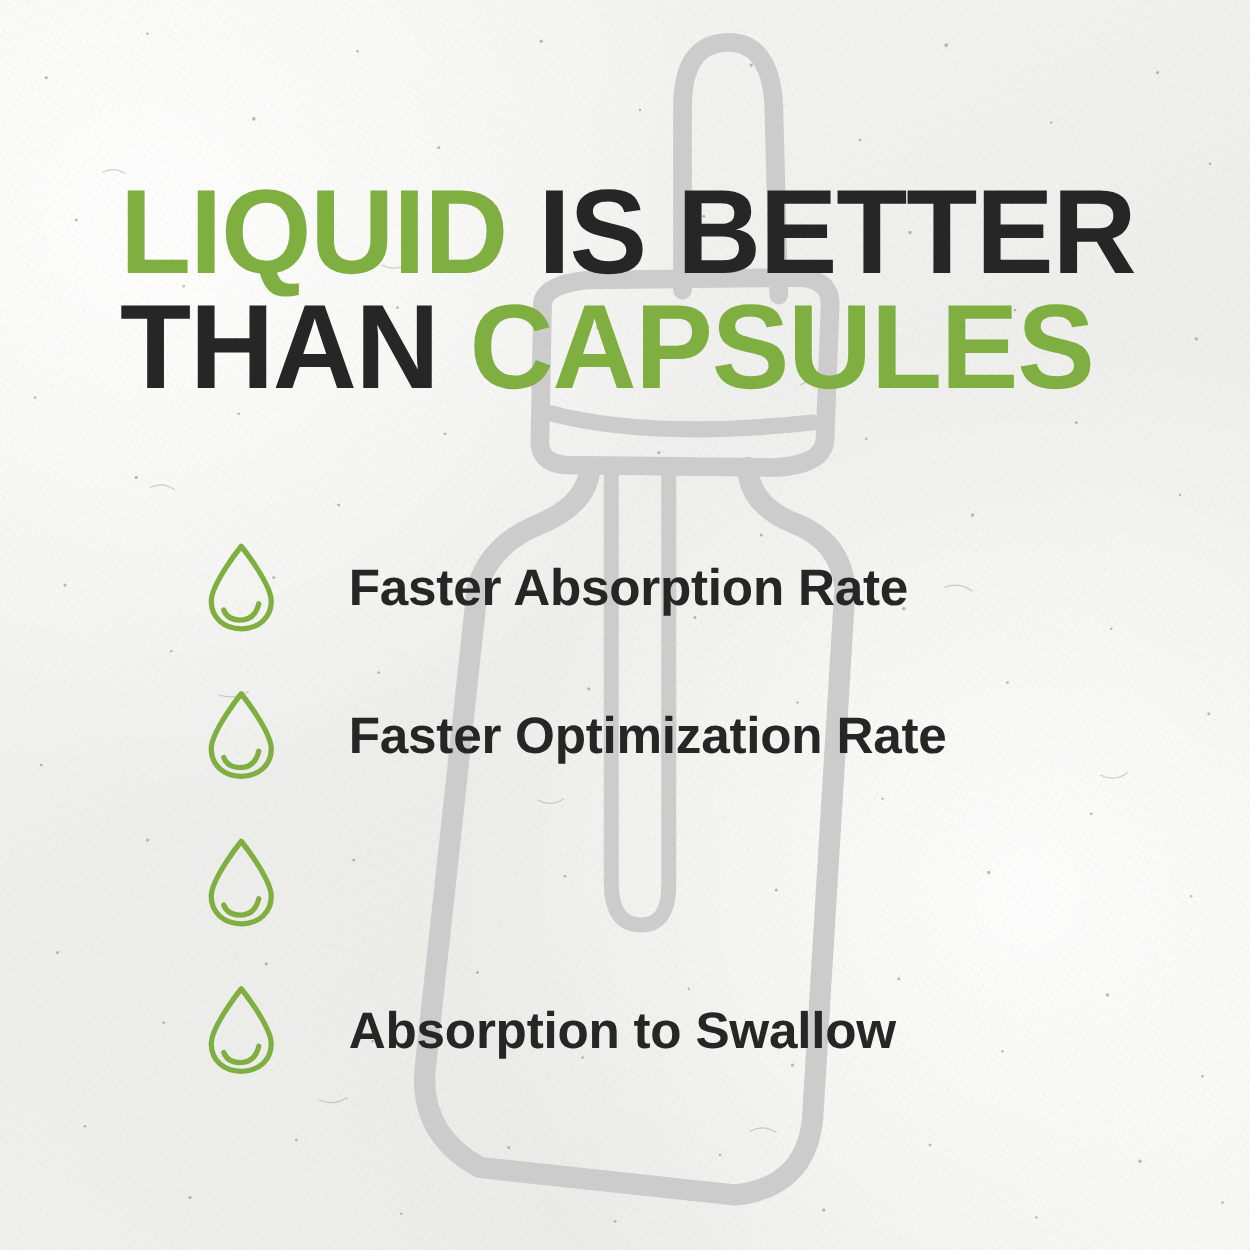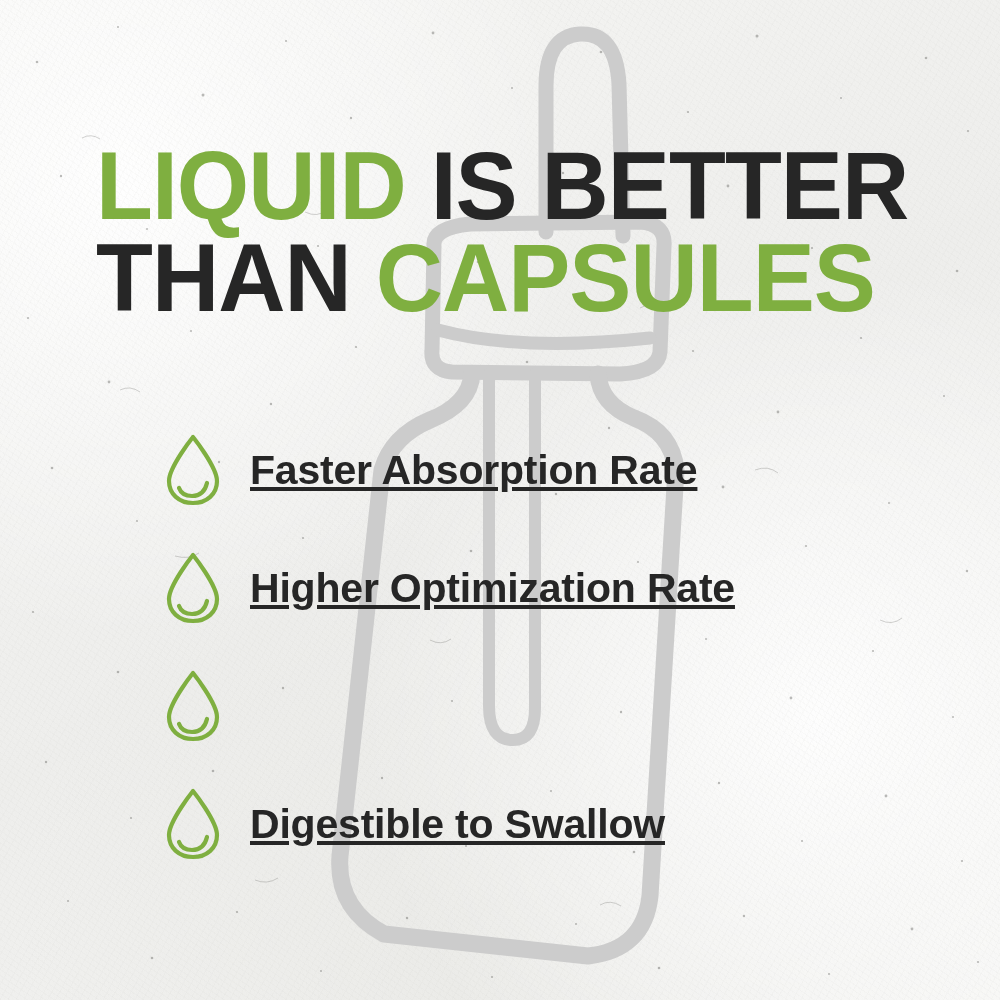--- a/index.html
+++ b/index.html
@@ -87,28 +87,27 @@
   }
   .benefit-row:last-child { margin-bottom: 0; }
 
   .drop-icon {
     width: 62px;
     height: 76px;
     flex: 0 0 62px;
     display: block;
   }
   .benefit-label {
-    margin-left: 26px;
+    margin-left: 55px;
     font-family: "Liberation Sans", sans-serif;
     font-weight: 700;
     font-size: 41px;
     letter-spacing: -0.2px;
     color: #262626;
     white-space: nowrap;
-    text-decoration: underline;
   }
 </style>
 </head>
 <body>
 
 <div id="canvas">
 
   <div class="paper-base"></div>
   <div class="paper-fibers"></div>
 
@@ -251,33 +250,33 @@
         <path d="M17 56 Q20 64 30 64 Q42 64 45 51" fill="none" stroke="#7faf40" stroke-width="4.2" stroke-linecap="round"></path>
       </svg>
       <span class="benefit-label">Faster Absorption Rate</span>
     </div>
 
     <div class="benefit-row">
       <svg class="drop-icon" viewBox="0 0 62 76" aria-hidden="true">
         <path d="M31 5 C31 5 7 35 7 49 C7 62 17 71 31 71 C45 71 55 62 55 49 C55 35 31 5 31 5 Z" fill="none" stroke="#7faf40" stroke-width="4.2" stroke-linejoin="round"></path>
         <path d="M17 56 Q20 64 30 64 Q42 64 45 51" fill="none" stroke="#7faf40" stroke-width="4.2" stroke-linecap="round"></path>
       </svg>
-      <span class="benefit-label">Higher Optimization Rate</span>
-    </div>
-
-    <div class="benefit-row">
-      <svg class="drop-icon" viewBox="0 0 62 76" aria-hidden="true">
-        <path d="M31 5 C31 5 7 35 7 49 C7 62 17 71 31 71 C45 71 55 62 55 49 C55 35 31 5 31 5 Z" fill="none" stroke="#7faf40" stroke-width="4.2" stroke-linejoin="round"></path>
-        <path d="M17 56 Q20 64 30 64 Q42 64 45 51" fill="none" stroke="#7faf40" stroke-width="4.2" stroke-linecap="round"></path>
-      </svg>
-    </div>
-
-    <div class="benefit-row">
-      <svg class="drop-icon" viewBox="0 0 62 76" aria-hidden="true">
-        <path d="M31 5 C31 5 7 35 7 49 C7 62 17 71 31 71 C45 71 55 62 55 49 C55 35 31 5 31 5 Z" fill="none" stroke="#7faf40" stroke-width="4.2" stroke-linejoin="round"></path>
-        <path d="M17 56 Q20 64 30 64 Q42 64 45 51" fill="none" stroke="#7faf40" stroke-width="4.2" stroke-linecap="round"></path>
-      </svg>
-      <span class="benefit-label">Digestible to Swallow</span>
+      <span class="benefit-label">Faster Optimization Rate</span>
+    </div>
+
+    <div class="benefit-row">
+      <svg class="drop-icon" viewBox="0 0 62 76" aria-hidden="true">
+        <path d="M31 5 C31 5 7 35 7 49 C7 62 17 71 31 71 C45 71 55 62 55 49 C55 35 31 5 31 5 Z" fill="none" stroke="#7faf40" stroke-width="4.2" stroke-linejoin="round"></path>
+        <path d="M17 56 Q20 64 30 64 Q42 64 45 51" fill="none" stroke="#7faf40" stroke-width="4.2" stroke-linecap="round"></path>
+      </svg>
+    </div>
+
+    <div class="benefit-row">
+      <svg class="drop-icon" viewBox="0 0 62 76" aria-hidden="true">
+        <path d="M31 5 C31 5 7 35 7 49 C7 62 17 71 31 71 C45 71 55 62 55 49 C55 35 31 5 31 5 Z" fill="none" stroke="#7faf40" stroke-width="4.2" stroke-linejoin="round"></path>
+        <path d="M17 56 Q20 64 30 64 Q42 64 45 51" fill="none" stroke="#7faf40" stroke-width="4.2" stroke-linecap="round"></path>
+      </svg>
+      <span class="benefit-label">Absorption to Swallow</span>
     </div>
 
   </div>
 
 </div>
 
 </body></html>

